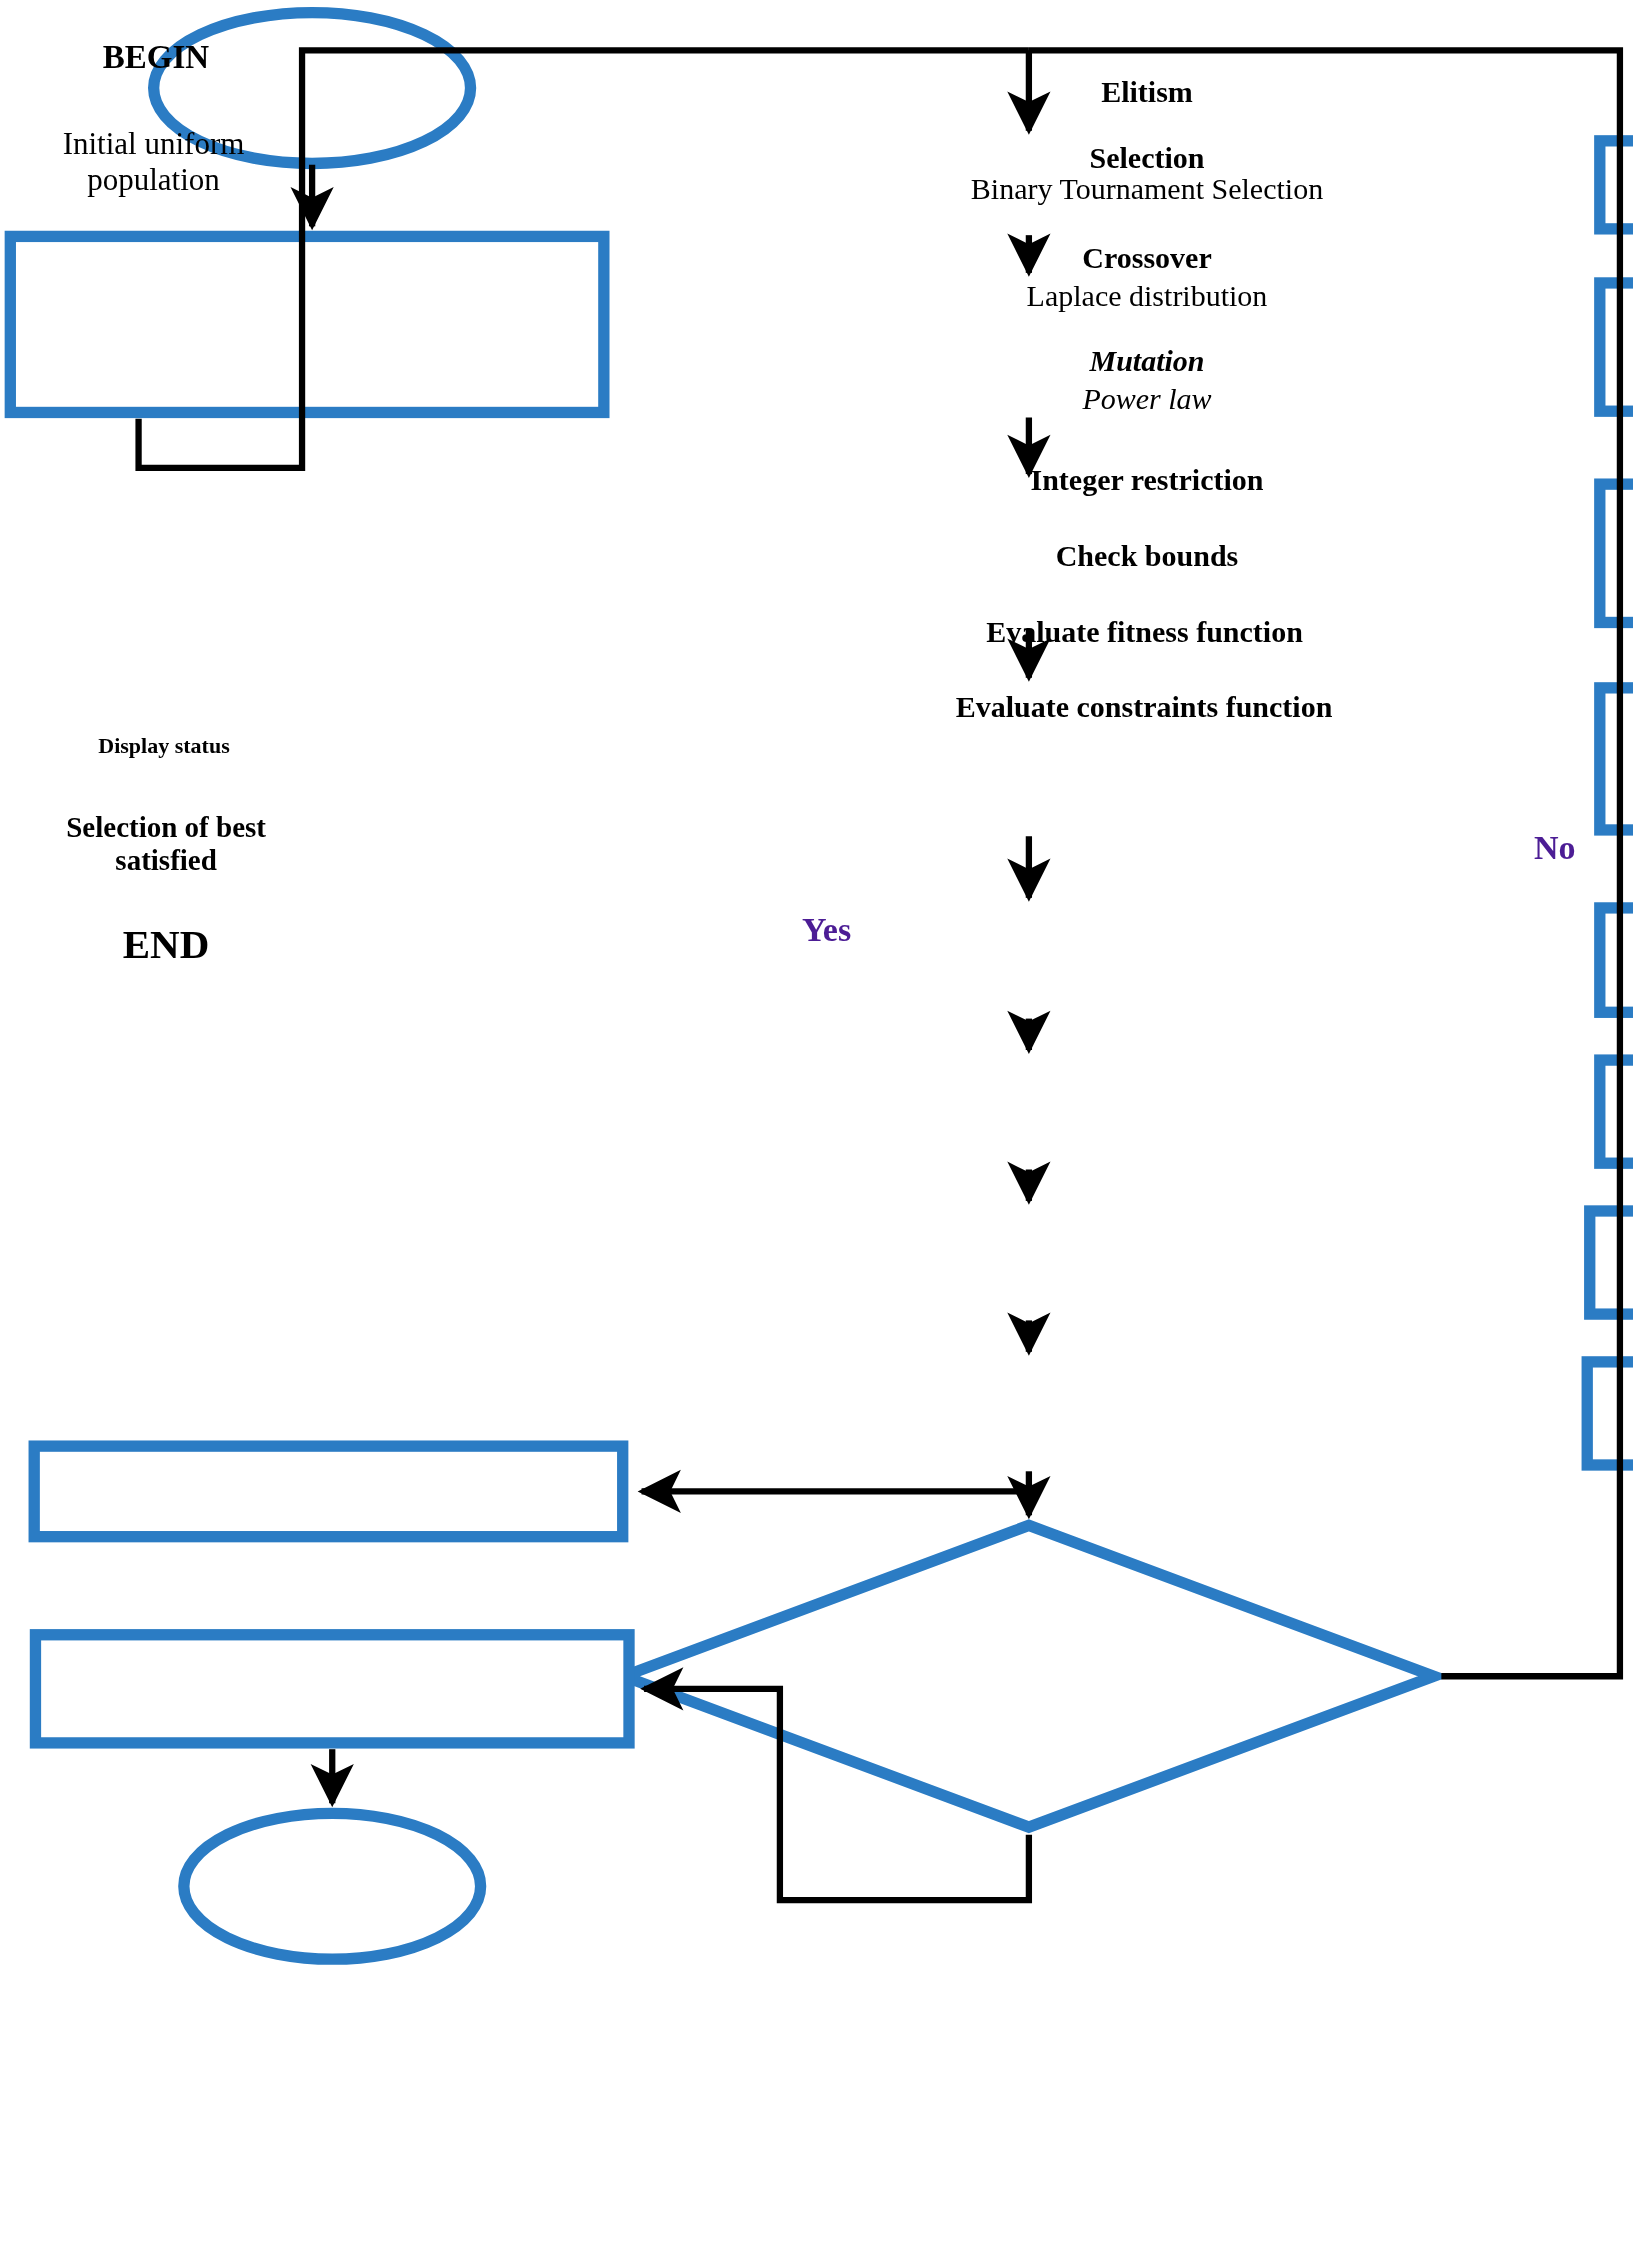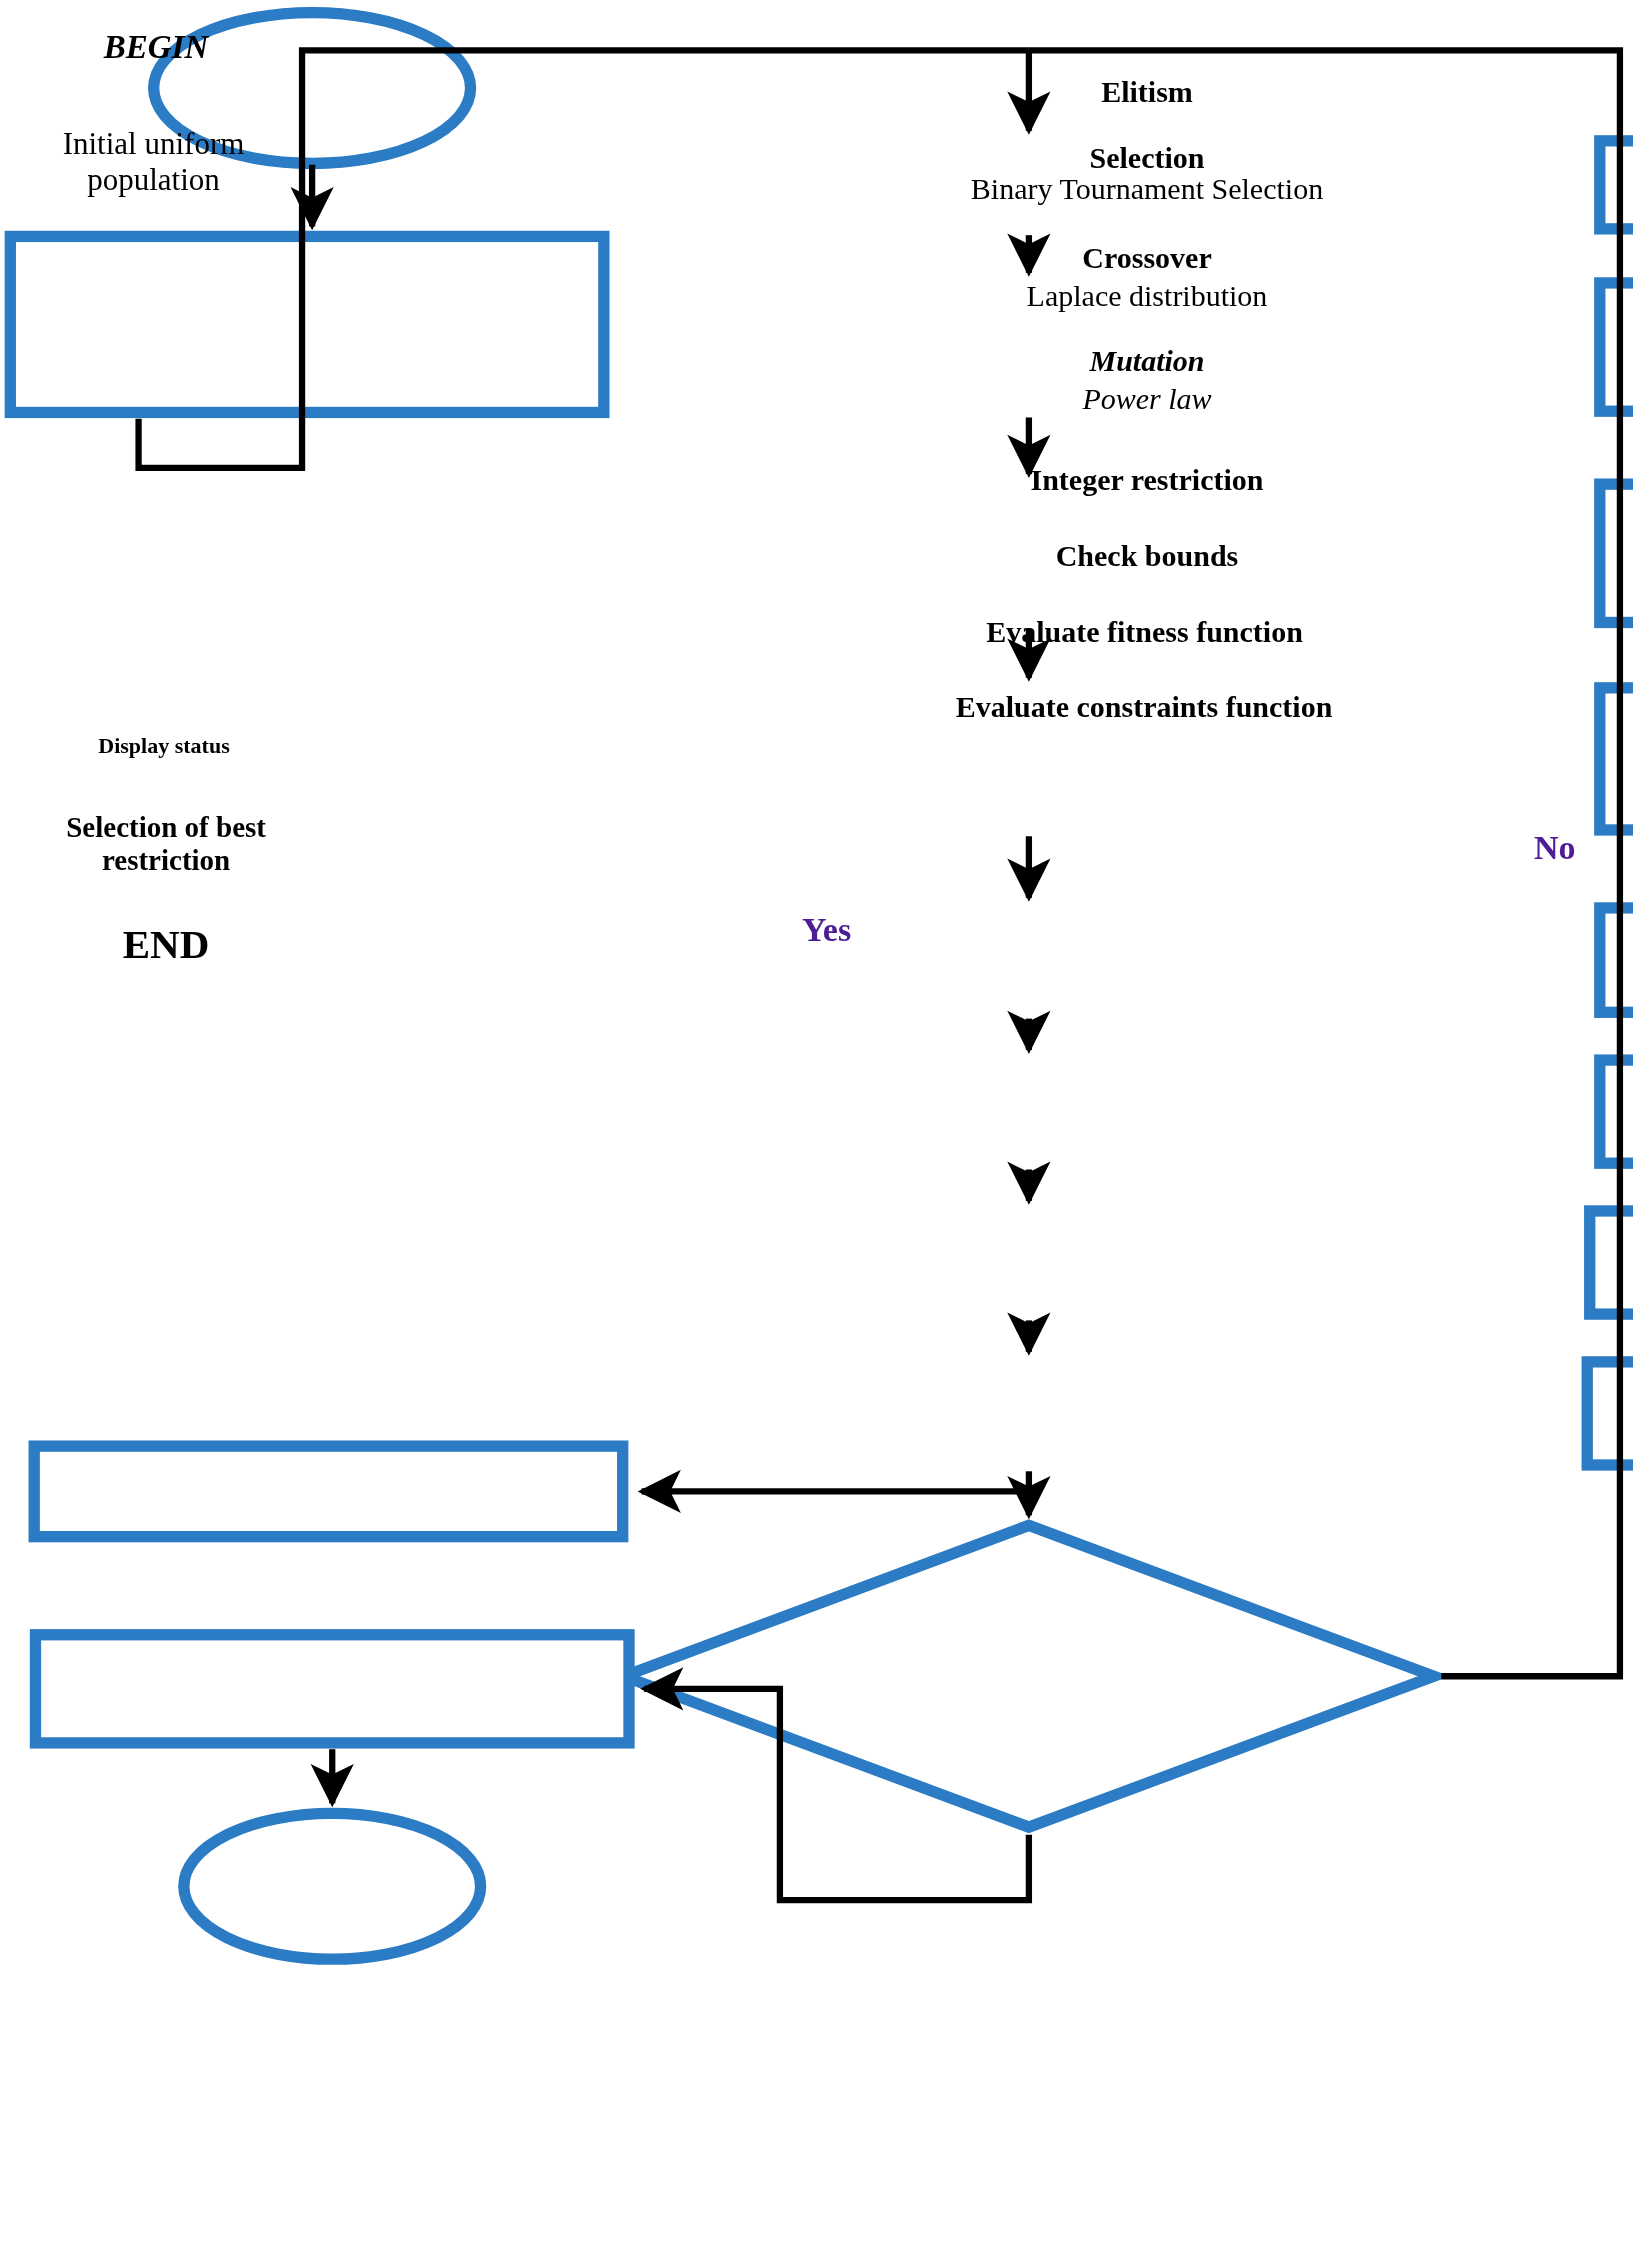--- a/index.html
+++ b/index.html
@@ -75,21 +75,21 @@
 
       <path d="M 1146 1333 L 1288 1333 L 1288 40 L 818 40"></path>
 
       <path d="M 818 1459 L 818 1511 L 620 1511 L 620 1343 L 512 1343" marker-end="url(#arrow)"></path>
 
       <line x1="264" y1="1391" x2="264" y2="1434" marker-end="url(#arrow)"></line>
     </g>
   </g>
     </svg>
 
-  <div class="node-label" style="left:77px;top:10px;width:158px;height:75px;font-size:33px;font-style:italic;">
+  <div class="node-label" style="left:77px;top:20px;width:158px;height:75px;font-size:33px;">
     <span class="lbl-bold">BEGIN</span>
   </div>
 
   <div class="node-label" style="left:5px;top:118px;width:297px;height:88px;font-size:31px;">
     <span class="lbl-reg">Initial uniform population</span>
   </div>
 
   <div class="node-label" style="left:800px;top:70px;width:694px;height:44px;font-size:30px;">
     <span class="lbl-bold">Elitism</span>
   </div>
@@ -124,21 +124,21 @@
   <div class="node-label" style="left:795px;top:606px;width:699px;height:52px;font-size:30px;">
     <span class="lbl-bold">Evaluate fitness function</span>
   </div>
 
   <div class="node-label" style="left:17px;top:723px;width:294px;height:45px;font-size:22px;">
     <span class="lbl-bold">Display status</span>
   </div>
 
 
   <div class="node-label" style="left:17.6px;top:817px;width:297px;height:54px;font-size:29px;">
-    <span class="lbl-bold">Selection of best restriction</span>
+    <span class="lbl-bold">Selection of best satisfied</span>
   </div>
 
   <div class="node-label" style="left:92px;top:907px;width:148px;height:73px;font-size:41px;align-items:center;">
     <span class="lbl-bold">END</span>
   </div>
 
   <div class="edge-label" style="left:1534px;top:797px;font-size:34px;">
     <span>No</span>
   </div>
 

